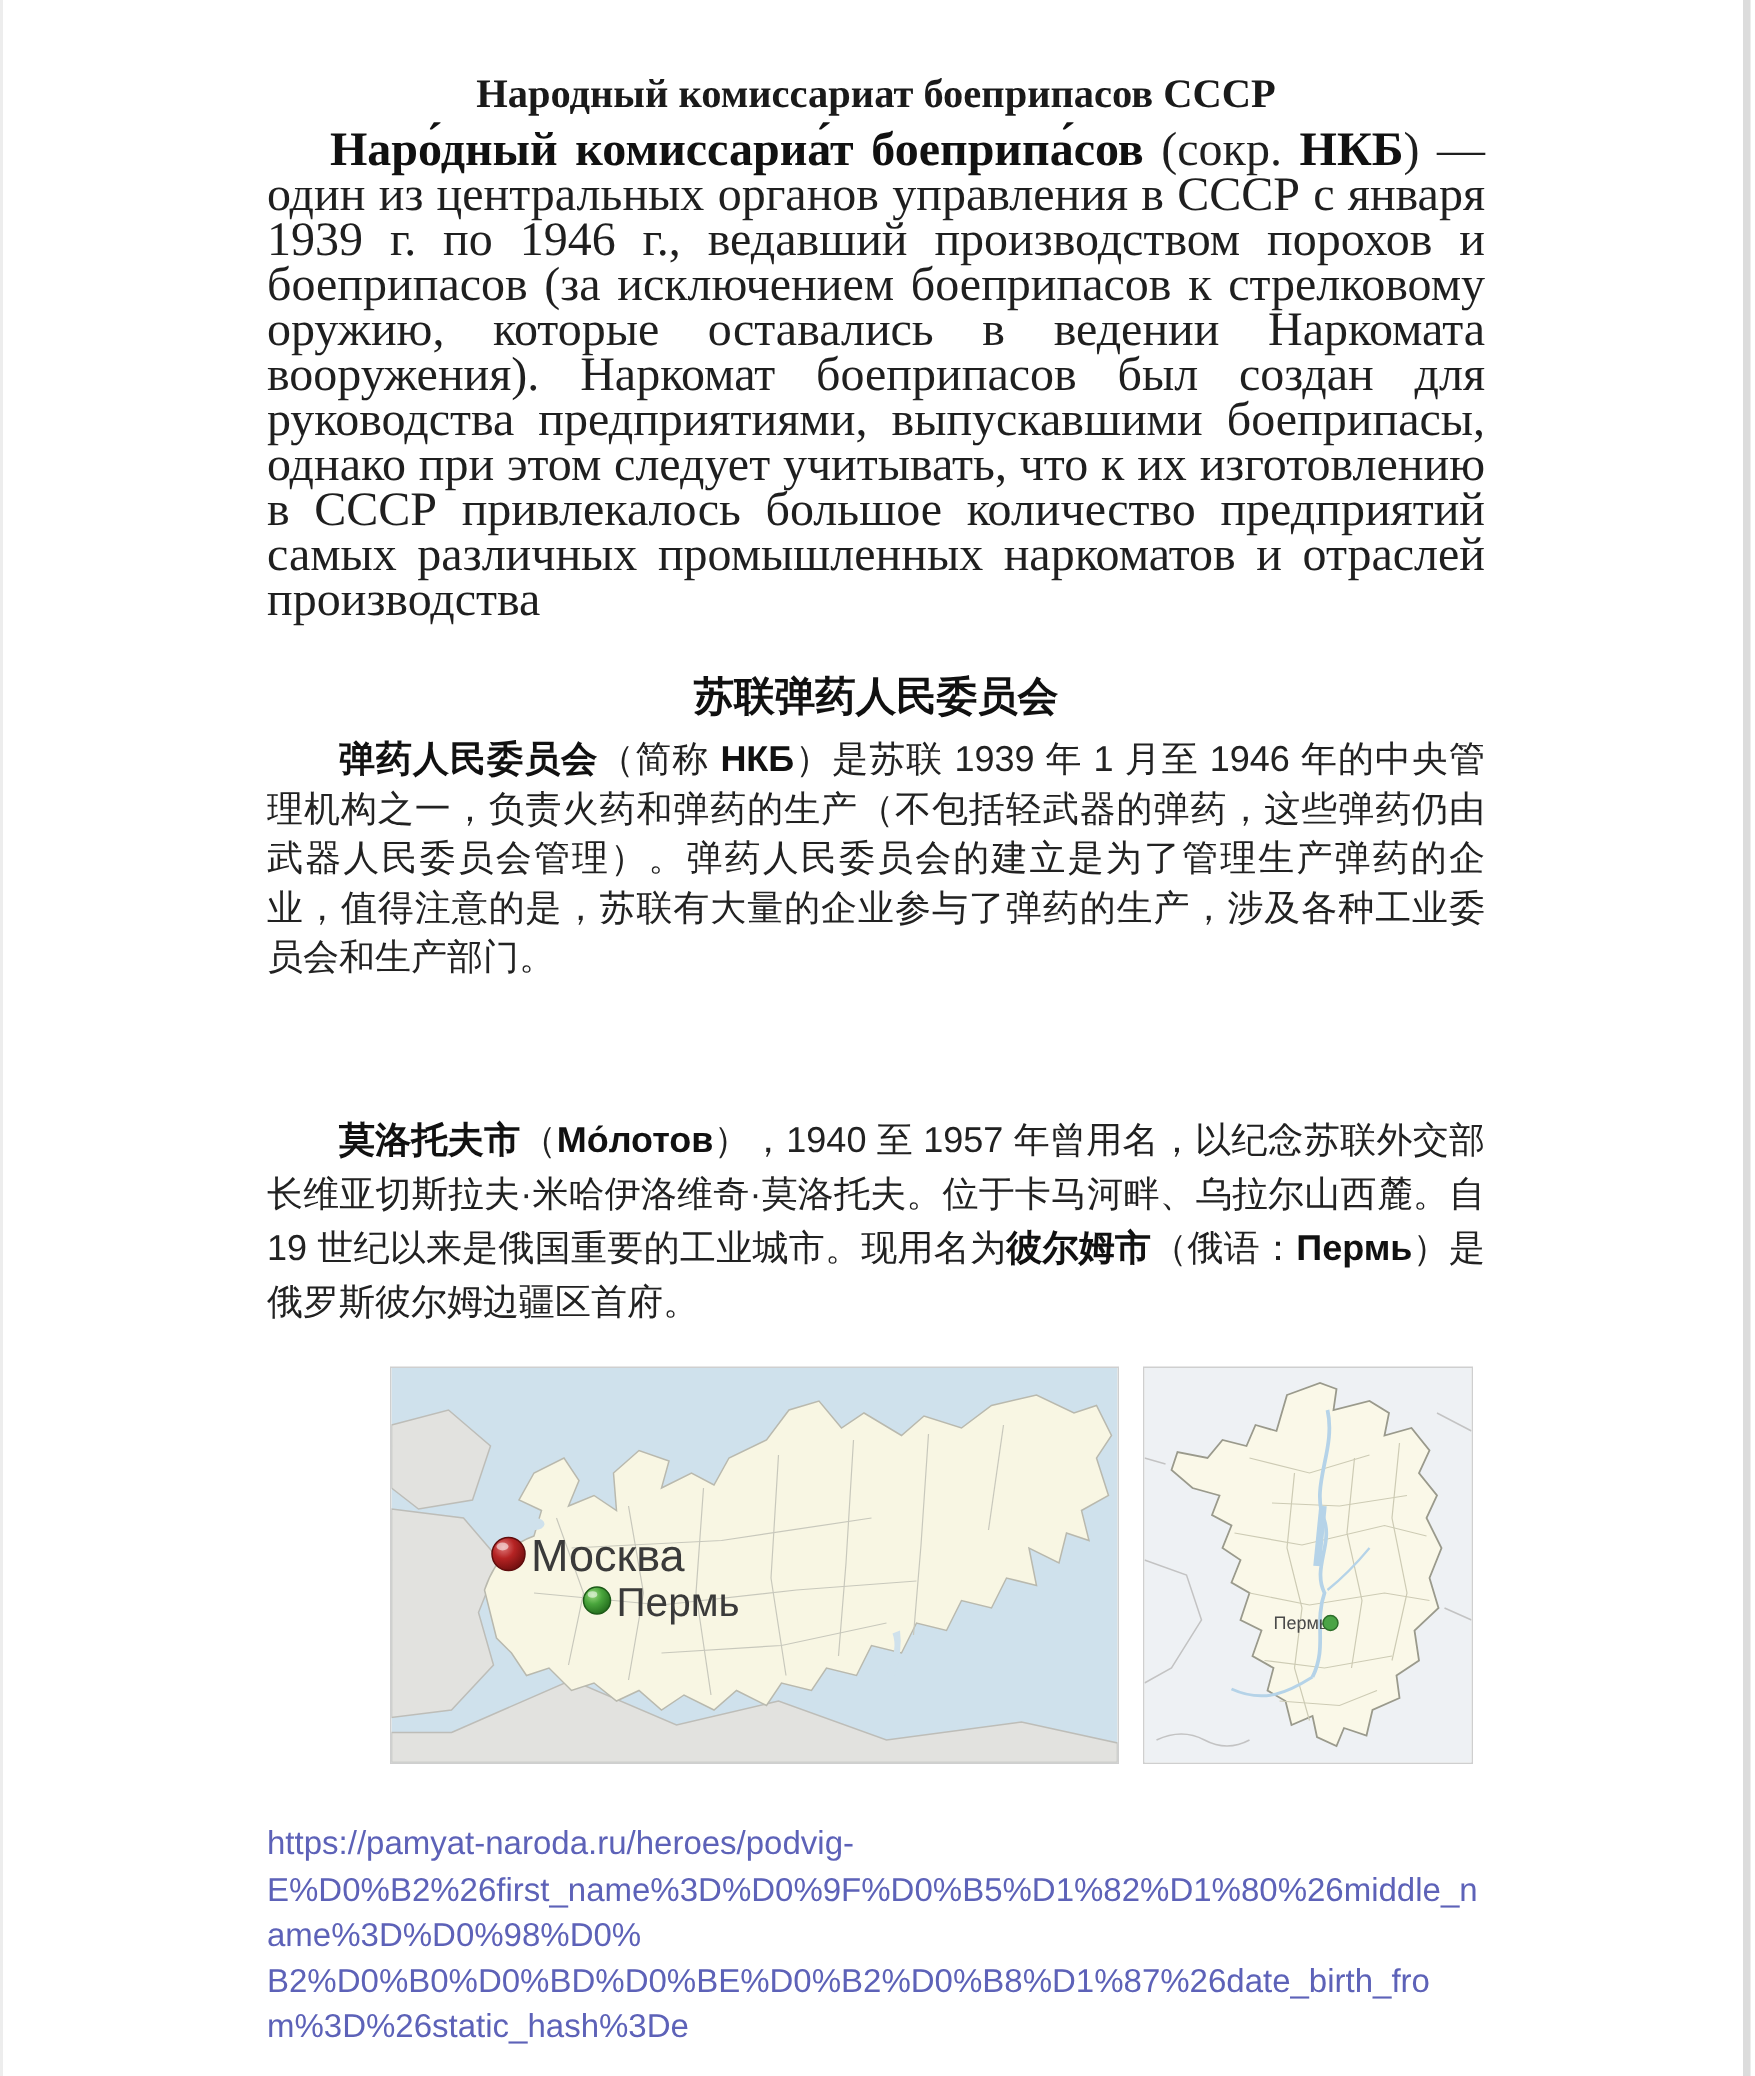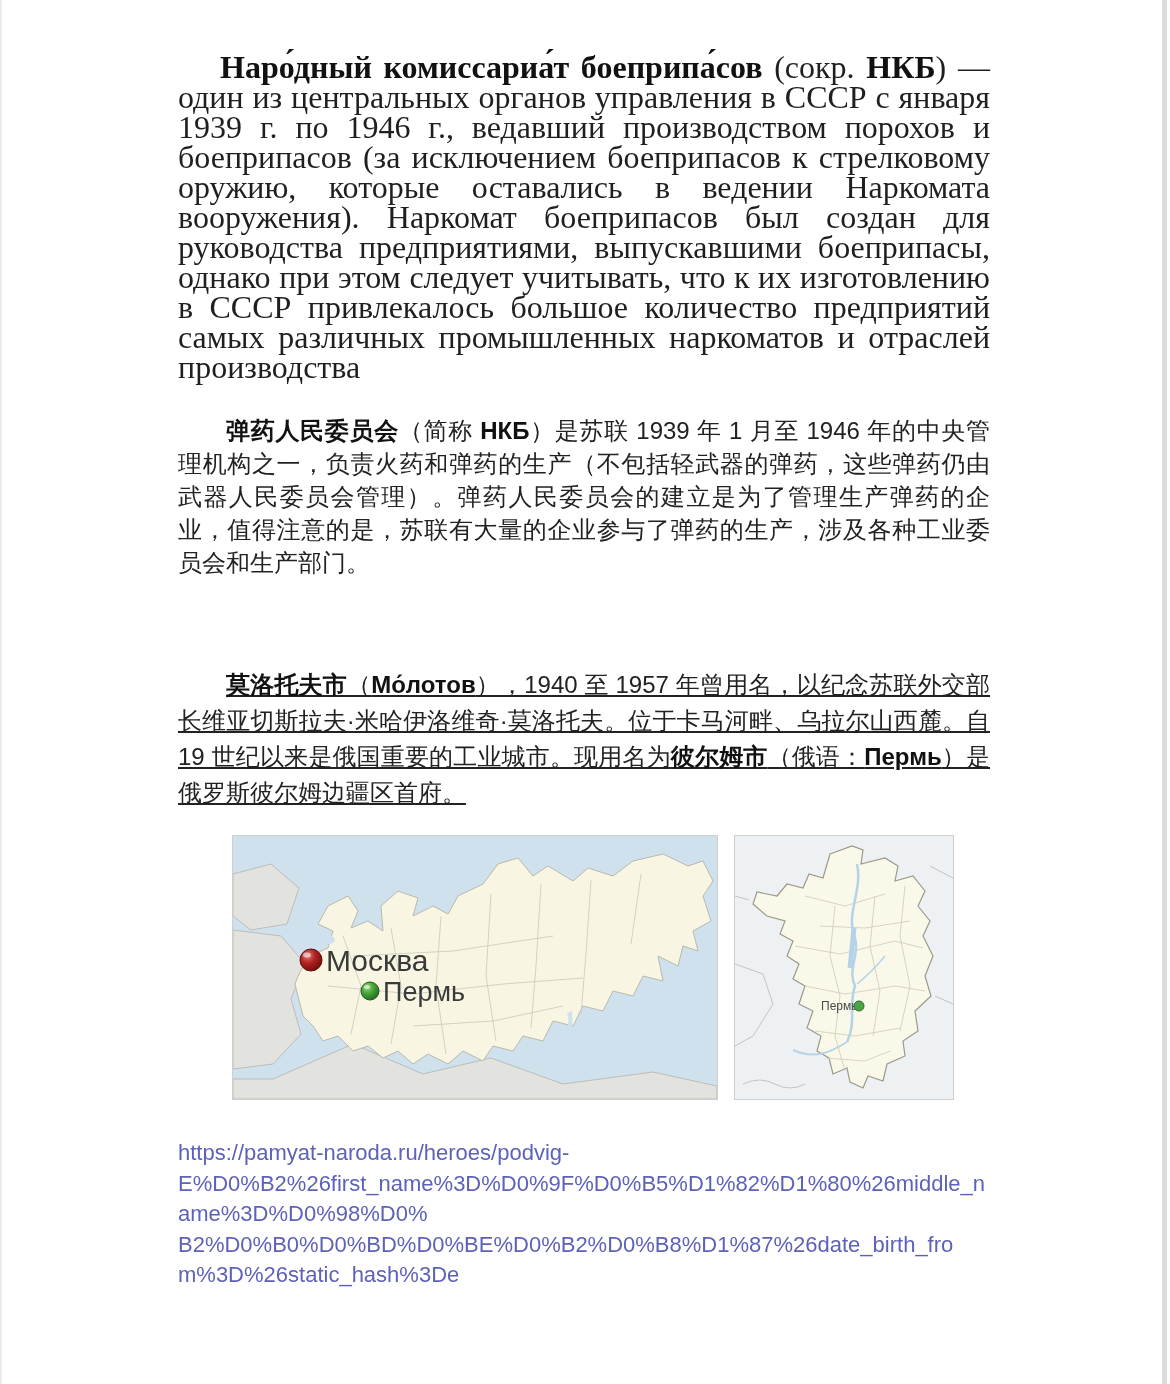--- a/index.html
+++ b/index.html
@@ -36,46 +36,48 @@
 
   .title-zh {
     font-size:27px; font-weight:bold; text-align:center;
     margin-top:28px; color:#111;
   }
   .para-zh {
     font-size:24px; line-height:33px;
     text-align:justify; text-indent:48px;
     color:#222; margin-top:8px;
   }
-  .para-molotov { margin-top:88px; line-height:36px;text-decoration:underline; }
+  .para-molotov { margin-top:88px; line-height:36px; }
 
-  .maps-row { display:flex; gap:16px; margin:16px 0 0 54px; }
+  .maps-row { display:flex; gap:16px; margin:16px 0 0 82px; }
   .map-frame { border:1px solid #cfcfcf; background:#fff; flex:0 0 auto; font-size:0; }
 
   .url-block { margin-top:38px; }
   .url-line {
     font-size:22px; line-height:30.5px;
     color:#5d62b8;
     text-decoration-color:#6a6fc0;
     word-break:break-all;
     cursor:pointer;
   }
   svg text { font-family:"Liberation Sans", sans-serif; }
 </style>
 </head>
 <body>
 
 <div class="page-edge-left"></div>
 <div class="page-edge-right"></div>
 
 <div class="content">
 
+  <div class="title-ru">Народный комиссариат боеприпасов СССР</div>
 
   <p class="para-ru"><b>Наро́дный комиссариа́т боеприпа́сов</b><span> (сокр. </span><b>НКБ</b><span>) — один из центральных органов управления в СССР с января 1939 г. по 1946 г., ведавший производством порохов и боеприпасов (за исключением боеприпасов к стрелковому оружию, которые оставались в ведении Наркомата вооружения). Наркомат боеприпасов был создан для руководства предприятиями, выпускавшими боеприпасы, однако при этом следует учитывать, что к их изготовлению в СССР привлекалось большое количество предприятий самых различных промышленных наркоматов и отраслей производства</span></p>
 
+  <div class="title-zh">苏联弹药人民委员会</div>
 
   <p class="para-zh"><b>弹药人民委员会</b><span>（简称 </span><b>НКБ</b><span>）是苏联 1939 年 1 月至 1946 年的中央管理机构之一，负责火药和弹药的生产（不包括轻武器的弹药，这些弹药仍由武器人民委员会管理）。弹药人民委员会的建立是为了管理生产弹药的企业，值得注意的是，苏联有大量的企业参与了弹药的生产，涉及各种工业委员会和生产部门。</span></p>
 
   <p class="para-zh para-molotov"><b>莫洛托夫市</b><span>（</span><b>Мо́лотов</b><span>），1940 至 1957 年曾用名，以纪念苏联外交部长维亚切斯拉夫·米哈伊洛维奇·莫洛托夫。位于卡马河畔、乌拉尔山西麓。自 19 世纪以来是俄国重要的工业城市。现用名为</span><b>彼尔姆市</b><span>（俄语：</span><b>Пермь</b><span>）是俄罗斯彼尔姆边疆区首府。</span></p>
 
   <div class="maps-row">
 
     <div class="map-frame">
       <svg width="484" height="263" viewBox="0 0 484 263" xmlns="http://www.w3.org/2000/svg">
         <defs>

